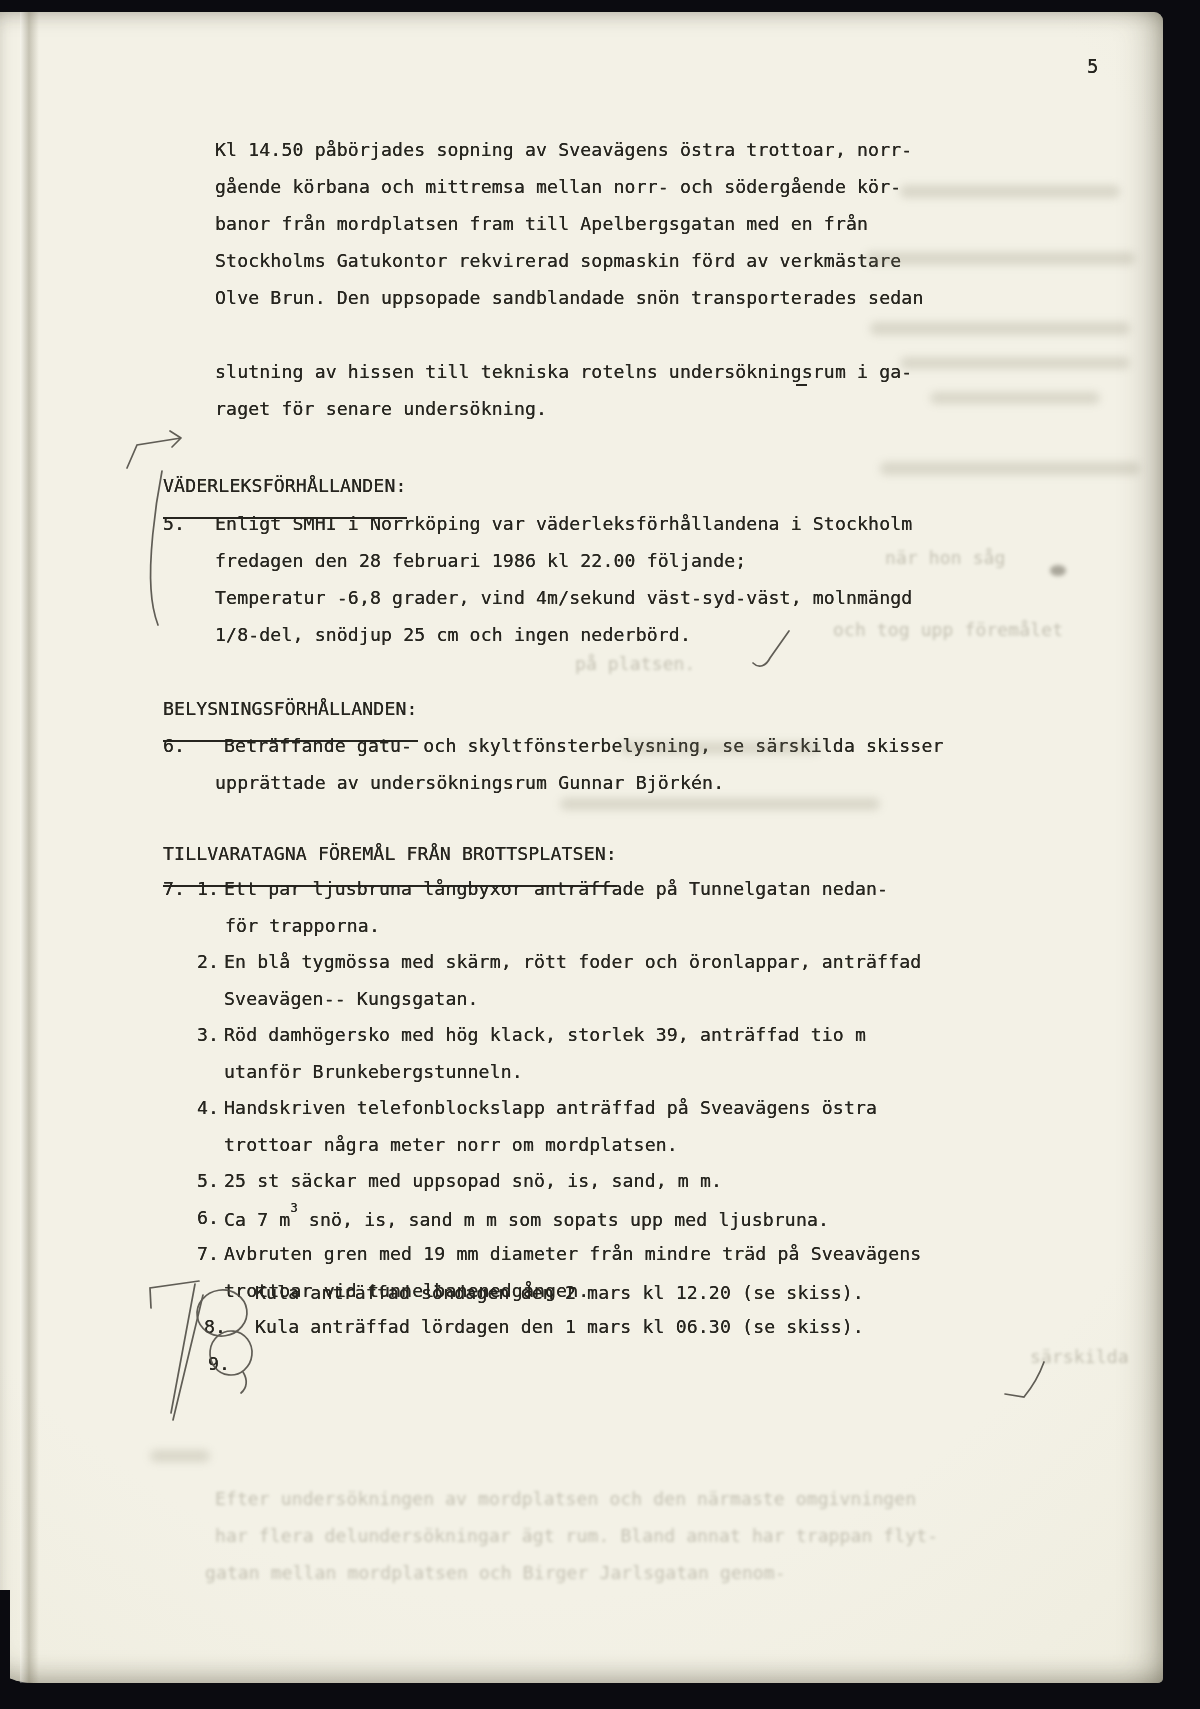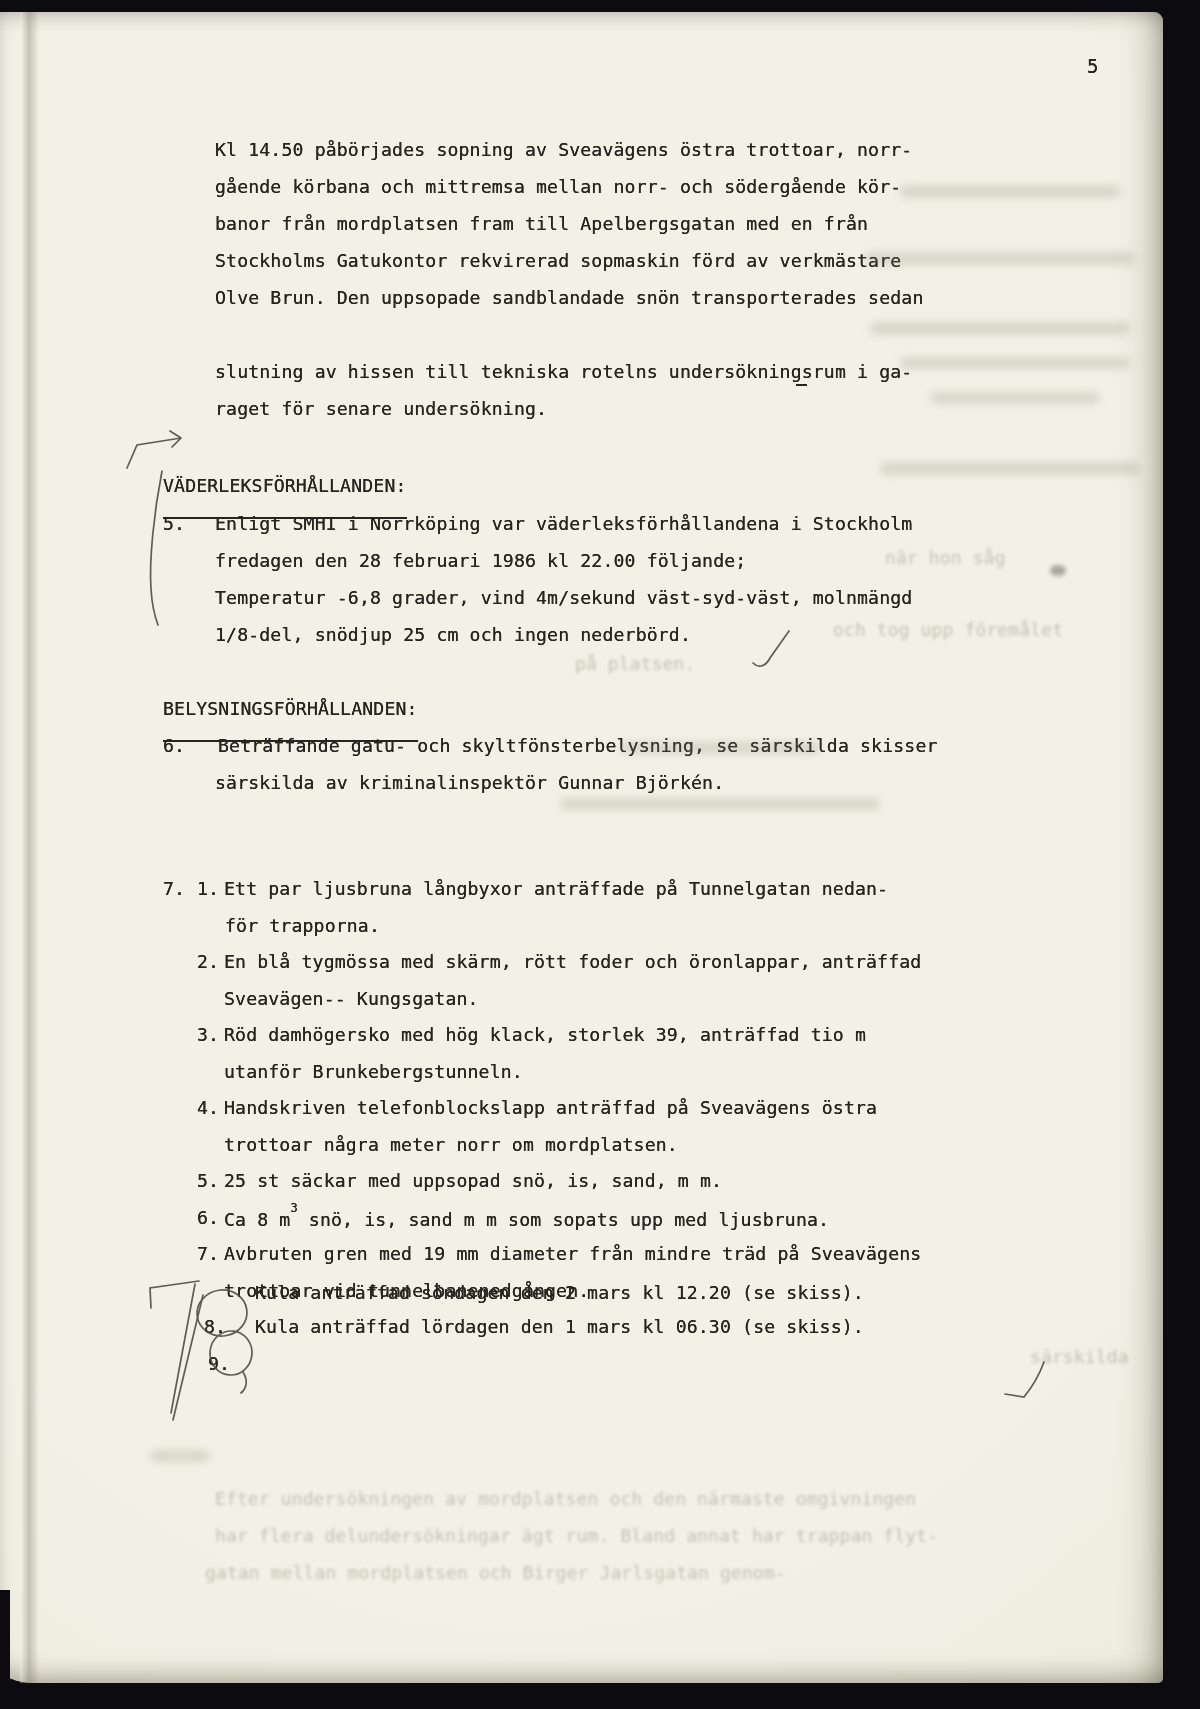--- a/index.html
+++ b/index.html
@@ -67,23 +67,24 @@
 
   <div class="tline heading" style="left:163px;top:465px">VÄDERLEKSFÖRHÅLLANDEN:</div>
   <div class="tline" style="left:163px;top:503px">5.</div>
   <div class="tline" style="left:215px;top:503px">Enligt SMHI i Norrköping var väderleksförhållandena i Stockholm</div>
   <div class="tline" style="left:215px;top:540px">fredagen den 28 februari 1986 kl 22.00 följande;</div>
   <div class="tline" style="left:215px;top:577px">Temperatur -6,8 grader, vind 4m/sekund väst-syd-väst, molnmängd</div>
   <div class="tline" style="left:215px;top:614px">1/8-del, snödjup 25 cm och ingen nederbörd.</div>
 
   <div class="tline heading" style="left:163px;top:688px">BELYSNINGSFÖRHÅLLANDEN:</div>
   <div class="tline" style="left:163px;top:725px">6.</div>
-  <div class="tline" style="left:218px;top:725px">Beträffande gatu- och skyltfönsterbelysning, se särskilda skisser</div>
-  <div class="tline" style="left:215px;top:762px">särskilda av kriminalinspektör Gunnar Björkén.</div>
+  <div class="tline" style="left:224px;top:725px">Beträffande gatu- och skyltfönsterbelysning, se särskilda skisser</div>
+  <div class="tline" style="left:215px;top:762px">upprättade av undersökningsrum Gunnar Björkén.</div>
 
+  <div class="tline heading" style="left:163px;top:833px">TILLVARATAGNA FÖREMÅL FRÅN BROTTSPLATSEN:</div>
   <div class="tline" style="left:163px;top:868px">7.</div>
 
   <div class="tline" style="left:197px;top:868px">1.</div>
   <div class="tline" style="left:224px;top:868px">Ett par ljusbruna långbyxor anträffade på Tunnelgatan nedan-</div>
   <div class="tline" style="left:225px;top:905px">för trapporna.</div>
 
   <div class="tline" style="left:197px;top:941px">2.</div>
   <div class="tline" style="left:224px;top:941px">En blå tygmössa med skärm, rött foder och öronlappar, anträffad</div>
   <div class="tline" style="left:224px;top:978px">Sveavägen-- Kungsgatan.</div>
 
@@ -92,21 +93,21 @@
   <div class="tline" style="left:224px;top:1051px">utanför Brunkebergstunneln.</div>
 
   <div class="tline" style="left:197px;top:1087px">4.</div>
   <div class="tline" style="left:224px;top:1087px">Handskriven telefonblockslapp anträffad på Sveavägens östra</div>
   <div class="tline" style="left:224px;top:1124px">trottoar några meter norr om mordplatsen.</div>
 
   <div class="tline" style="left:197px;top:1160px">5.</div>
   <div class="tline" style="left:224px;top:1160px">25 st säckar med uppsopad snö, is, sand, m m.</div>
 
   <div class="tline" style="left:197px;top:1197px">6.</div>
-  <div class="tline" style="left:224px;top:1197px"><span>Ca 8 m</span><sup class="s3">3</sup><span> snö, is, sand m m som sopats upp med ljusbruna.</span></div>
+  <div class="tline" style="left:224px;top:1197px"><span>Ca 7 m</span><sup class="s3">3</sup><span> snö, is, sand m m som sopats upp med ljusbruna.</span></div>
 
   <div class="tline" style="left:197px;top:1233px">7.</div>
   <div class="tline" style="left:224px;top:1233px">Avbruten gren med 19 mm diameter från mindre träd på Sveavägens</div>
   <div class="tline" style="left:224px;top:1270px">trottoar vid tunnelbanenedgången.</div>
 
   <div class="tline" style="left:204px;top:1306px">8.</div>
   <div class="tline" style="left:255px;top:1306px">Kula anträffad lördagen den 1 mars kl 06.30 (se skiss).</div>
 
   <div class="tline" style="left:208px;top:1343px">9.</div>
   <div class="tline" style="left:255px;top:1272px">Kula anträffad söndagen den 2 mars kl 12.20 (se skiss).</div>

